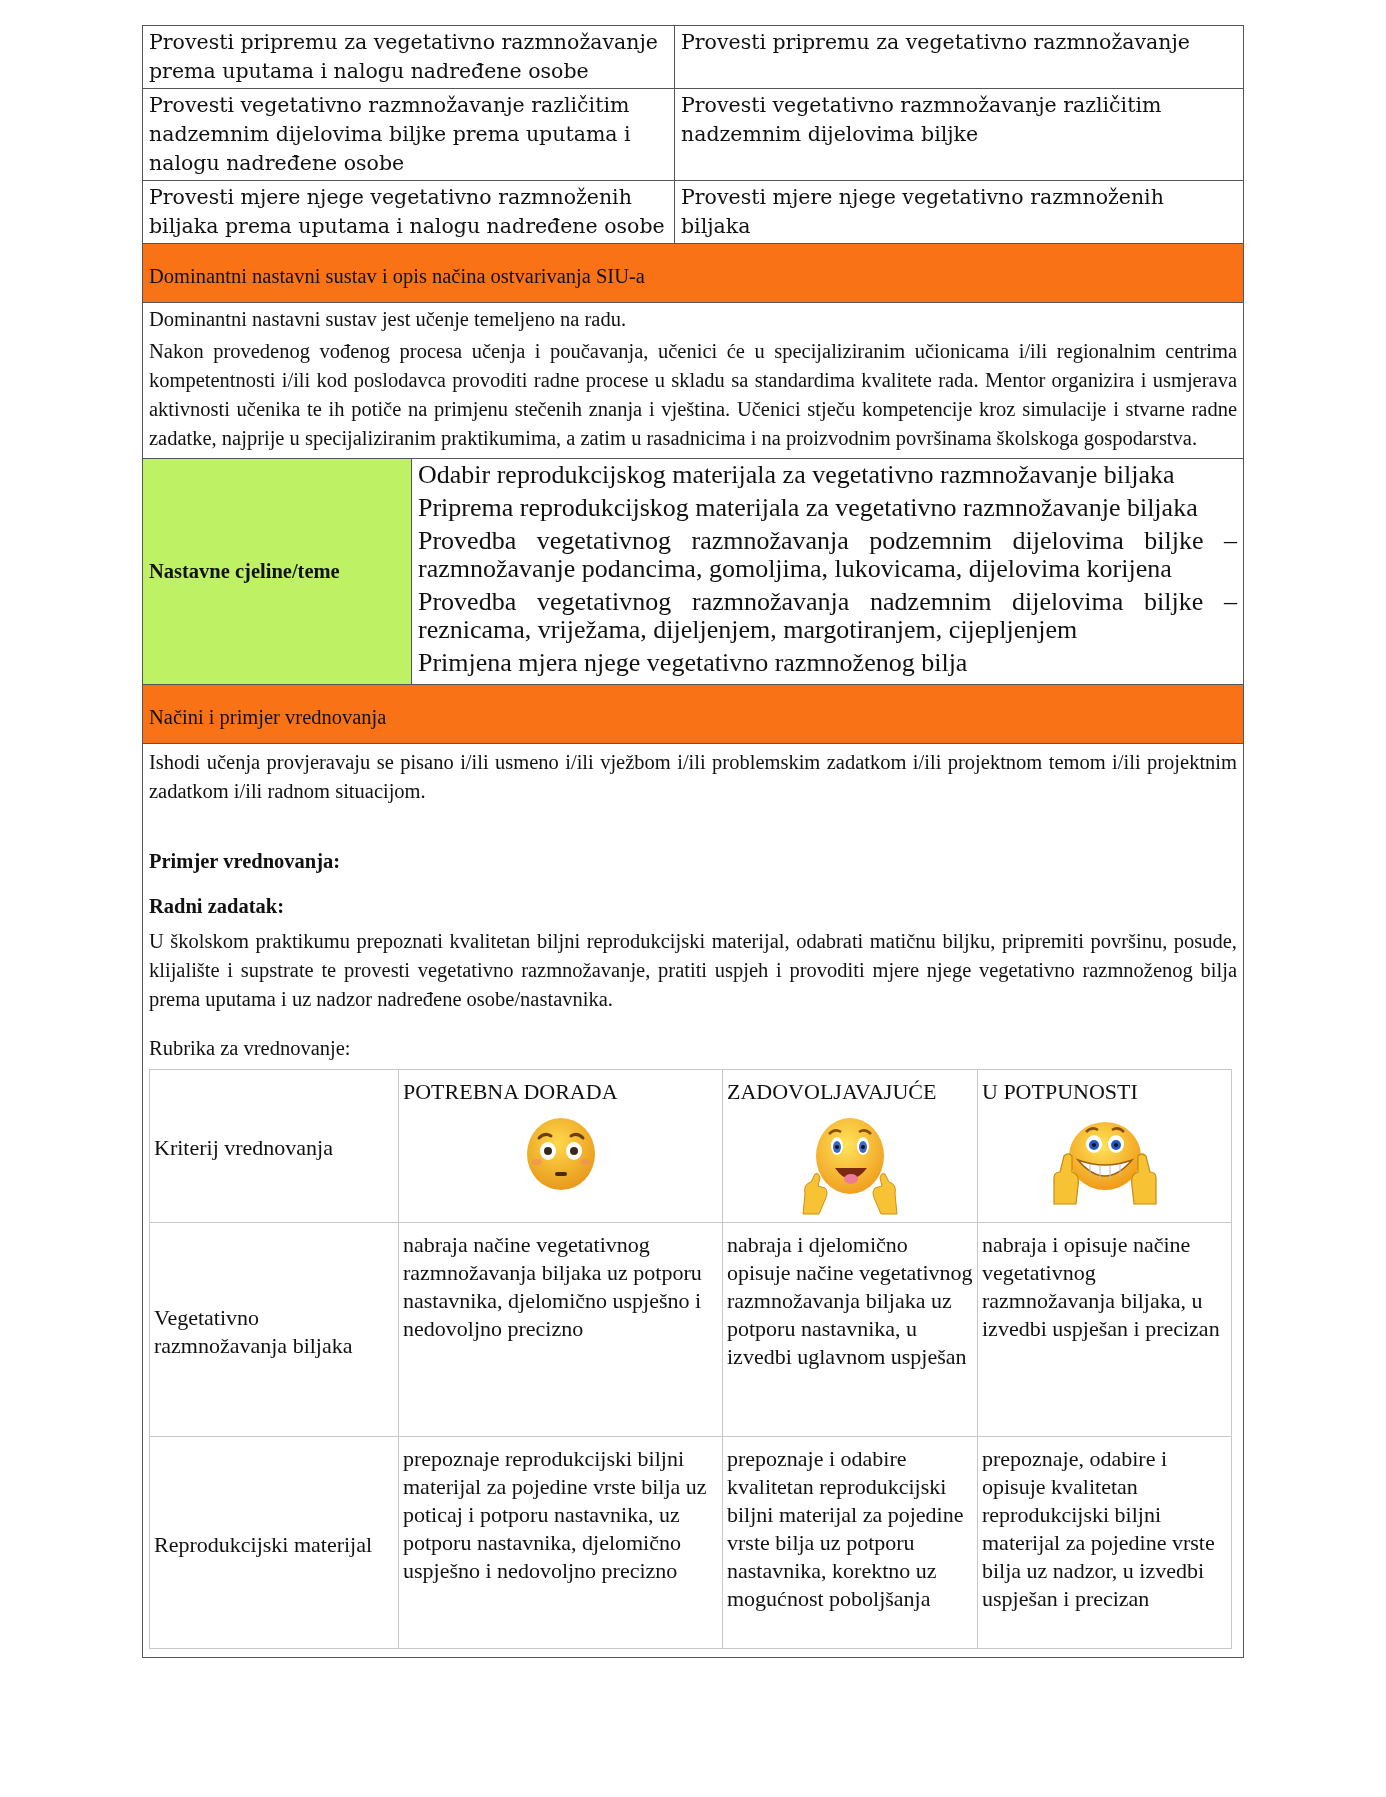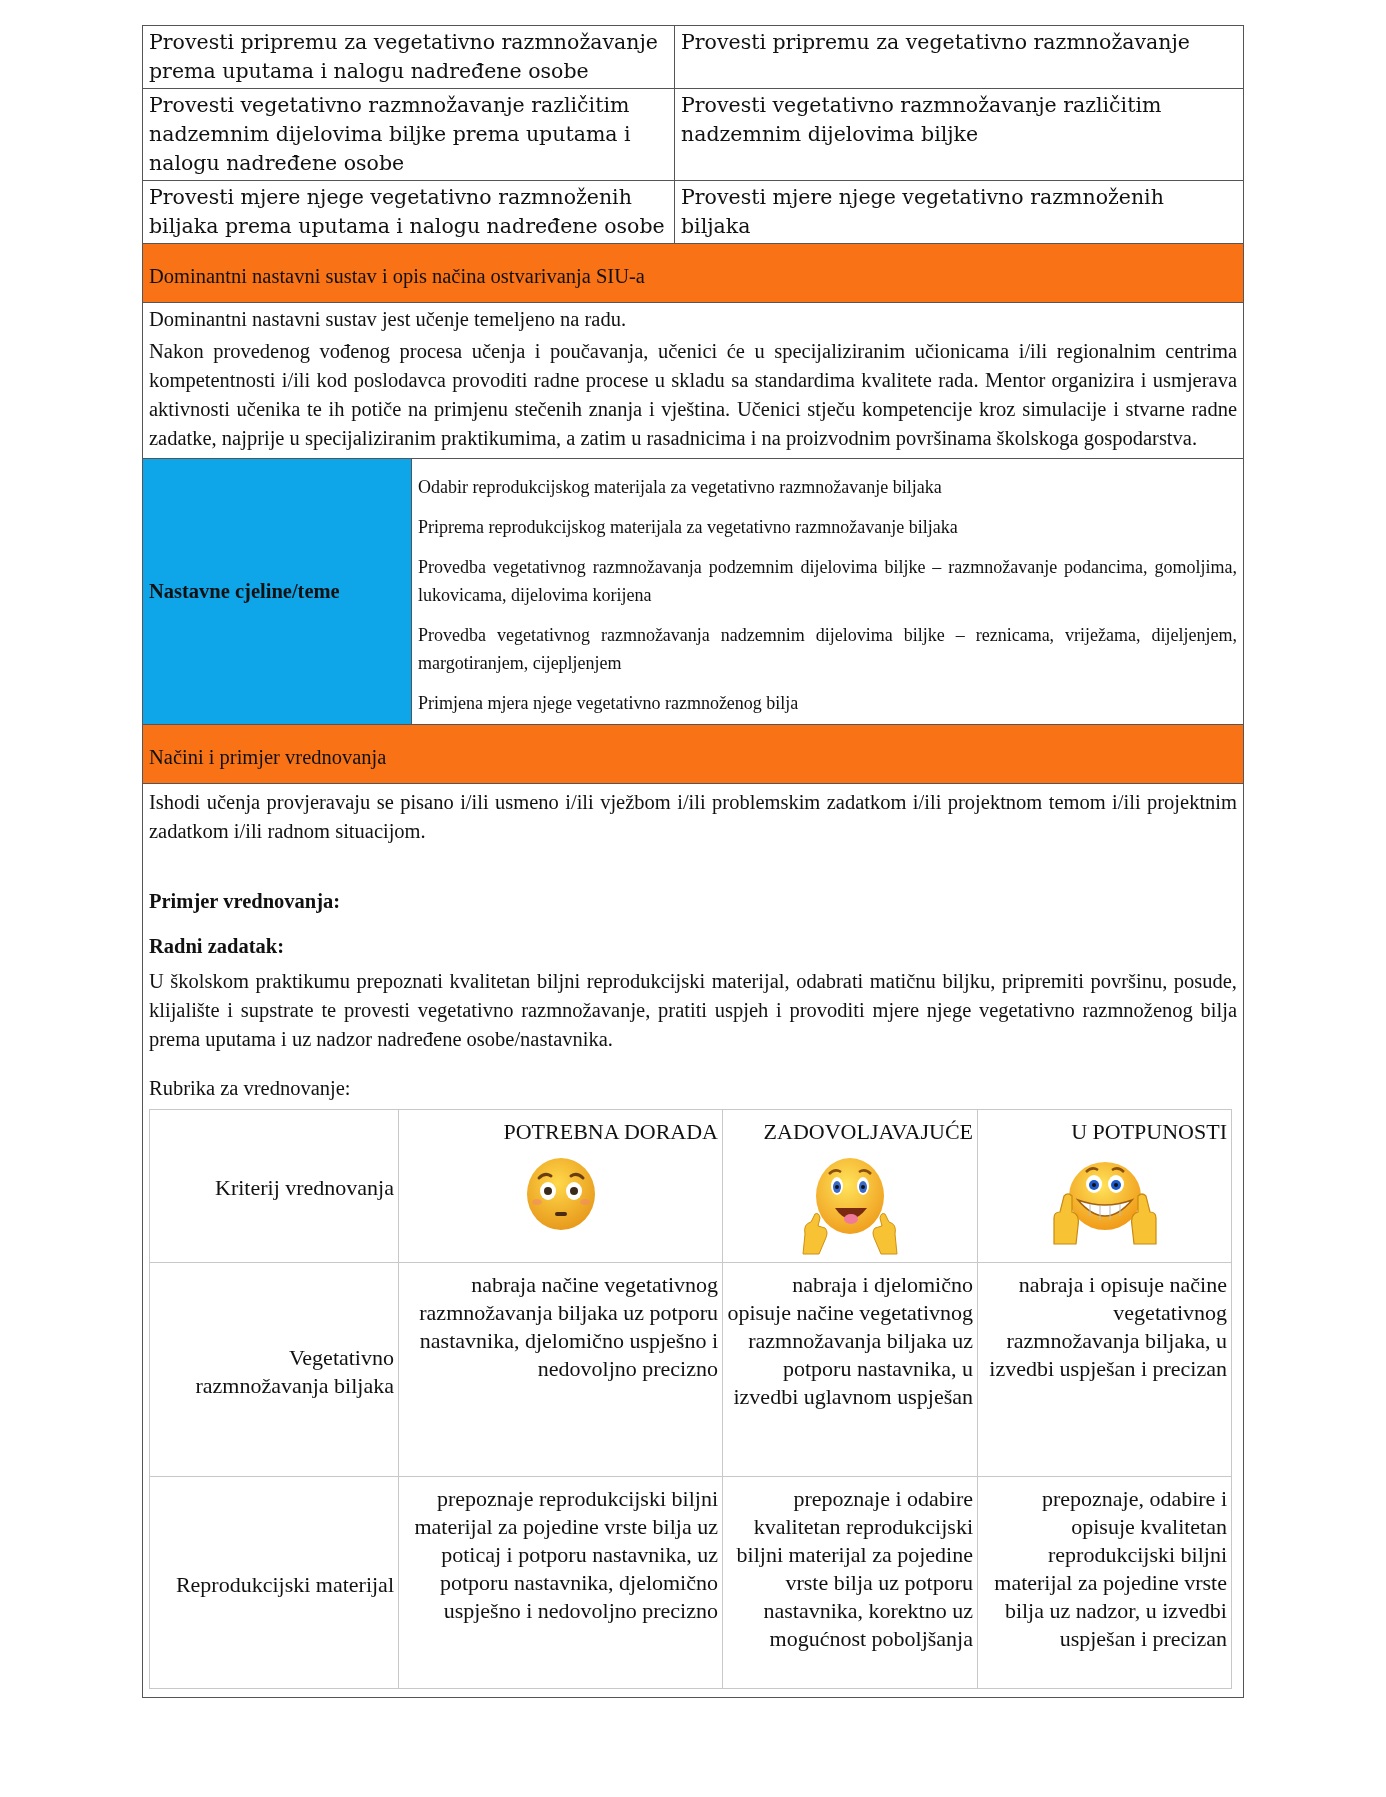--- a/index.html
+++ b/index.html
@@ -3,26 +3,26 @@
 <meta charset="utf-8">
 <style>
   html, body { margin: 0; padding: 0; background: #ffffff; }
   body { width: 1386px; height: 1797px; position: relative; font-family: "DejaVu Serif", "Liberation Serif", serif; color: #111; }
   .page { position: absolute; left: 142px; top: 25px; width: 1101px; }
   .outer { width: 100%; border-collapse: collapse; table-layout: fixed; border: 1.5px solid #555; }
   .outer > tbody > tr > td { border: 1.5px solid #555; vertical-align: top; padding: 2px 6px; font-size: 20.5px; line-height: 29px; }
   .narrow { font-family: "Liberation Serif", "DejaVu Serif", serif; font-size: 22px; line-height: 29px; }
   .hdr { background: #f97316; font-weight: normal; height: 48px; vertical-align: middle !important; padding-top: 8px !important; font-family: "Liberation Serif", serif; font-size: 22px; }
   .para { margin: 0 0 3px 0; text-align: justify; }
-  .topics-label { background: #0ea5e9; font-weight: bold; vertical-align: middle !important; font-family: "Liberation Serif", serif; font-size: 22px; }
-  .topic { margin: 12px 0 5px 0; text-align: justify; font-family: "Liberation Serif", serif; font-size: 18px; line-height: 28px; }
+  .topics-label { background: #bef264; font-weight: bold; vertical-align: middle !important; font-family: "Liberation Serif", serif; font-size: 22px; }
+  .topic { margin: 0 0 5px 0; text-align: justify; font-family: "Liberation Serif", serif; font-size: 26px; line-height: 28px; }
   .bold { font-weight: bold; }
   .eval-cell { padding: 4px 6px 8px 6px !important; }
   .rubric { width: 1082px; border-collapse: collapse; table-layout: fixed; margin: 6px 0 0 0; }
-  .rubric td { border: 1.5px solid #c8c8c8; text-align: right; vertical-align: middle; font-family: "Liberation Serif", serif; font-size: 22px; line-height: 28px; padding: 4px 4px; margin-top: 27px; }
+  .rubric td { border: 1.5px solid #c8c8c8; text-align: left; vertical-align: middle; font-family: "Liberation Serif", serif; font-size: 22px; line-height: 28px; padding: 4px 4px; margin-top: 27px; }
   .rubric .head td { vertical-align: top; height: 140px; padding-top: 8px; }
   .rubric .head td.crit { vertical-align: middle; }
   .rubric .body-row td { vertical-align: top; padding-top: 8px; }
   .rubric .body-row td.crit { vertical-align: middle; }
   .emoji-wrap { display: flex; justify-content: center; margin-top: 10px; }
   svg { display: block; }
 </style>
 </head>
 <body>
 

